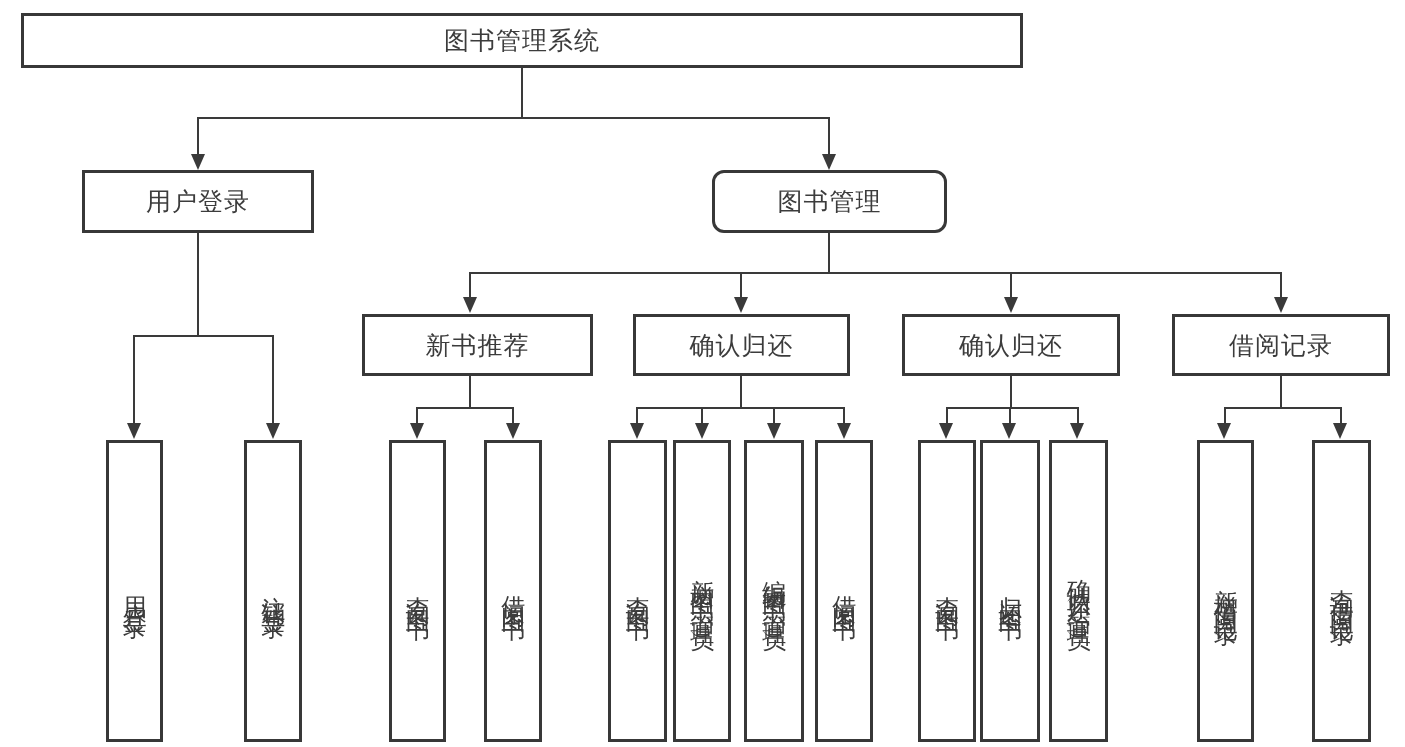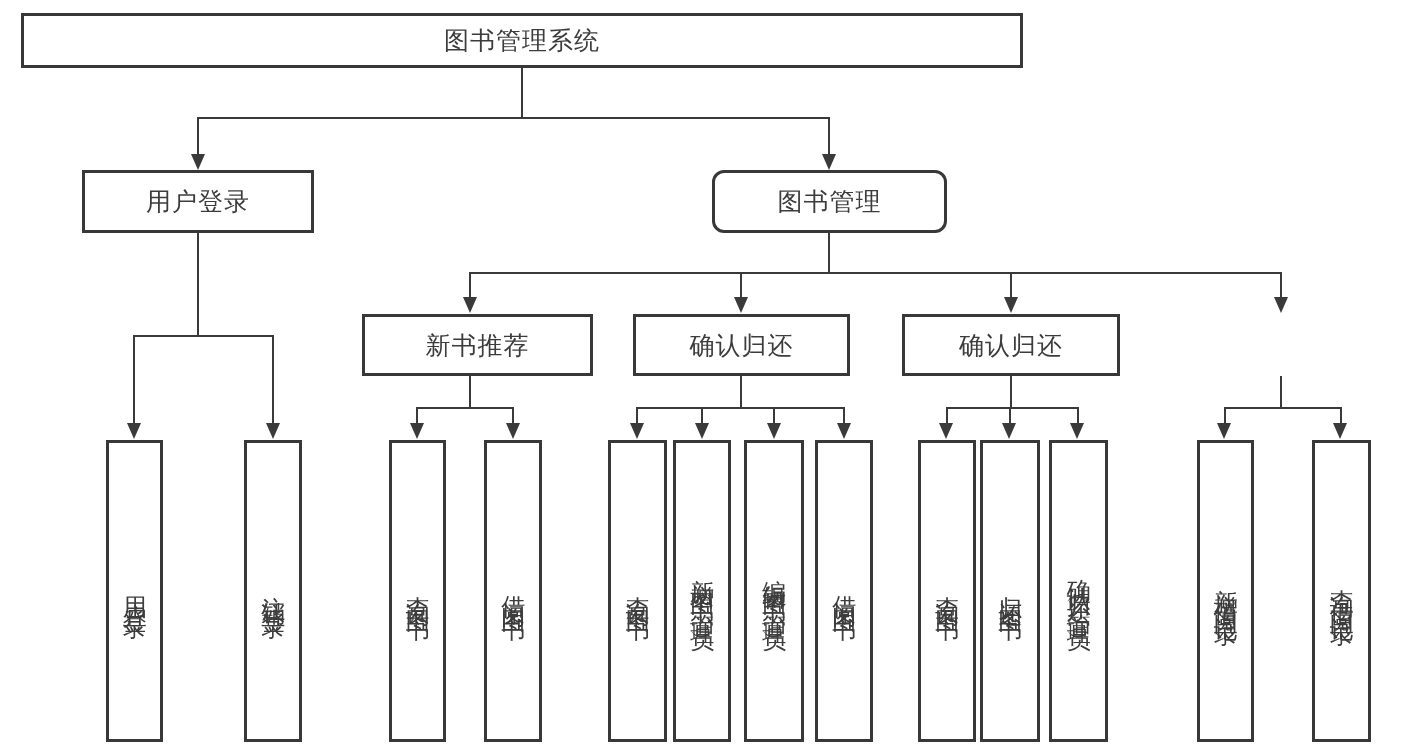--- a/index.html
+++ b/index.html
@@ -49,20 +49,23 @@
   </div>
 
   <div class="box" style="left:362px;top:314px;width:231px;height:62px;">
     <span class="hlabel">新书推荐</span>
   </div>
   <div class="box" style="left:633px;top:314px;width:217px;height:62px;">
     <span class="hlabel">确认归还</span>
   </div>
   <div class="box" style="left:902px;top:314px;width:218px;height:62px;">
     <span class="hlabel">确认归还</span>
+  </div>
+  <div class="box" style="left:1172px;top:314px;width:218px;height:62px;">
+    <span class="hlabel">借阅记录</span>
   </div>
 
   <div class="leaf" style="left:106px;width:57px;">
     <span class="vtext">用户登录</span>
     </div>
   <div class="leaf" style="left:244px;width:58px;">
     <span class="vtext">注销登录</span>
     </div>
   <div class="leaf" style="left:389px;width:57px;">
     <span class="vtext">查询图书</span>

